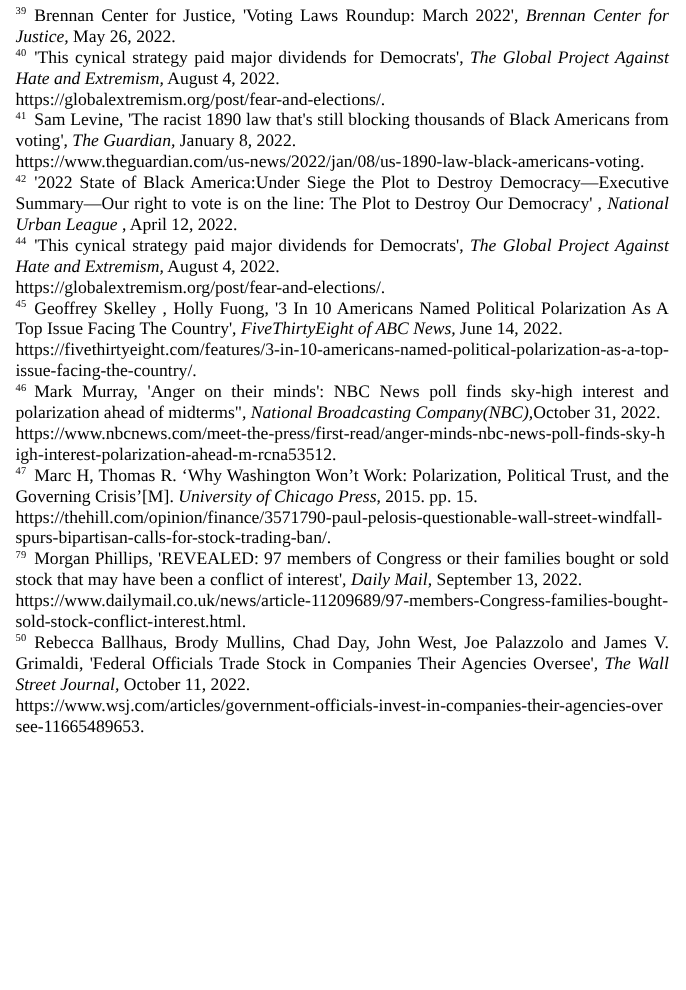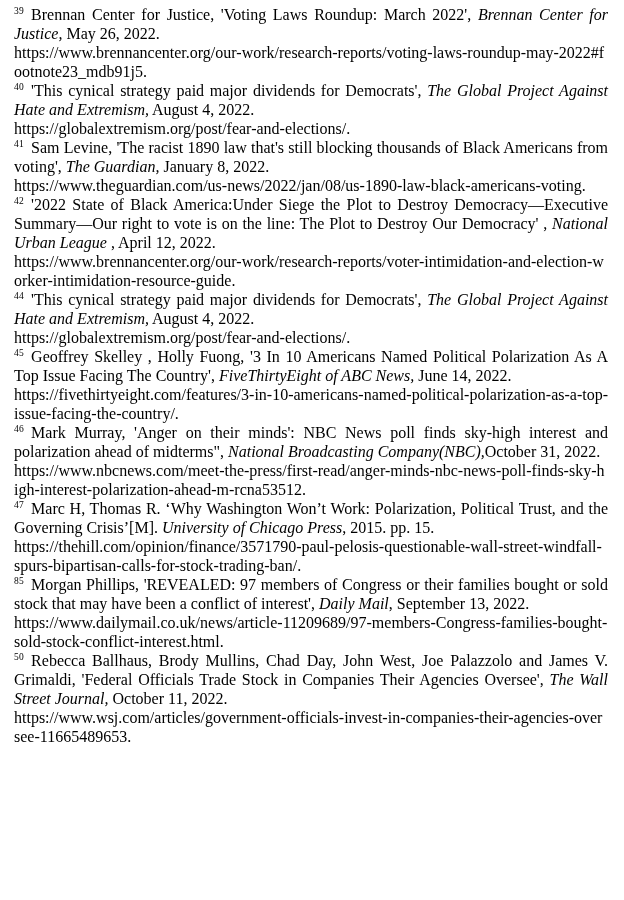--- a/index.html
+++ b/index.html
@@ -39,40 +39,38 @@
     word-break: break-all;
   }
 </style>
 </head>
 <body>
 
 <div class="page">
   <div id="footnote-list">
   <div class="footnote">
     <p class="cite"><sup class="fn-num">39</sup><span class="cite-text"><span class="seg-normal">Brennan Center for Justice, 'Voting Laws Roundup: March 2022', </span><span class="seg-italic">Brennan Center for Justice,</span><span class="seg-normal"> May 26, 2022.</span></span></p>
-    <div class="url">https://www.brennancenter.org/our-work/research-reports/voting-laws-roundup-may-2022#footnote23_mdb91j5.</div>
   </div>
 
   <div class="footnote">
     <p class="cite"><sup class="fn-num">40</sup><span class="cite-text"><span class="seg-normal">'This cynical strategy paid major dividends for Democrats', </span><span class="seg-italic">The Global Project Against Hate and Extremism,</span><span class="seg-normal"> August 4, 2022.</span></span></p>
     <div class="url">https://globalextremism.org/post/fear-and-elections/.</div>
   </div>
 
   <div class="footnote">
     <p class="cite"><sup class="fn-num">41</sup><span class="cite-text"><span class="seg-normal">Sam Levine, 'The racist 1890 law that's still blocking thousands of Black Americans from voting', </span><span class="seg-italic">The Guardian,</span><span class="seg-normal"> January 8, 2022.</span></span></p>
     <div class="url">https://www.theguardian.com/us-news/2022/jan/08/us-1890-law-black-americans-voting.</div>
   </div>
 
   <div class="footnote">
     <p class="cite"><sup class="fn-num">42</sup><span class="cite-text"><span class="seg-normal">'2022 State of Black America:Under Siege the Plot to Destroy Democracy—Executive Summary—Our right to vote is on the line: The Plot to Destroy Our Democracy' , </span><span class="seg-italic">National Urban League</span><span class="seg-normal"> , April 12, 2022.</span></span></p>
 
   </div>
 
   <div class="footnote">
-    <div class="url">https://www.brennancenter.org/our-work/research-reports/voter-intimidation-and-election-worker-intimidation-resource-guide.</div>
   </div>
 
   <div class="footnote">
     <p class="cite"><sup class="fn-num">44</sup><span class="cite-text"><span class="seg-normal">'This cynical strategy paid major dividends for Democrats', </span><span class="seg-italic">The Global Project Against Hate and Extremism,</span><span class="seg-normal"> August 4, 2022.</span></span></p>
     <div class="url">https://globalextremism.org/post/fear-and-elections/.</div>
   </div>
 
   <div class="footnote">
     <p class="cite"><sup class="fn-num">45</sup><span class="cite-text"><span class="seg-normal">Geoffrey Skelley , Holly Fuong, '3 In 10 Americans Named Political Polarization As A Top Issue Facing The Country', </span><span class="seg-italic">FiveThirtyEight of ABC News,</span><span class="seg-normal"> June 14, 2022.</span></span></p>
     <div class="url">https://fivethirtyeight.com/features/3-in-10-americans-named-political-polarization-as-a-top-issue-facing-the-country/.</div>
@@ -86,21 +84,21 @@
   <div class="footnote">
     <p class="cite"><sup class="fn-num">47</sup><span class="cite-text"><span class="seg-normal">Marc H, Thomas R. ‘Why Washington Won’t Work: Polarization, Political Trust, and the Governing Crisis’[M]. </span><span class="seg-italic">University of Chicago Press</span><span class="seg-normal">, 2015. pp. 15.</span></span></p>
 
   </div>
 
   <div class="footnote">
     <div class="url">https://thehill.com/opinion/finance/3571790-paul-pelosis-questionable-wall-street-windfall-spurs-bipartisan-calls-for-stock-trading-ban/.</div>
   </div>
 
   <div class="footnote">
-    <p class="cite"><sup class="fn-num">85</sup><span class="cite-text"><span class="seg-normal">Morgan Phillips, 'REVEALED: 97 members of Congress or their families bought or sold stock that may have been a conflict of interest', </span><span class="seg-italic">Daily Mail</span><span class="seg-normal">, September 13, 2022.</span></span></p>
+    <p class="cite"><sup class="fn-num">79</sup><span class="cite-text"><span class="seg-normal">Morgan Phillips, 'REVEALED: 97 members of Congress or their families bought or sold stock that may have been a conflict of interest', </span><span class="seg-italic">Daily Mail</span><span class="seg-normal">, September 13, 2022.</span></span></p>
     <div class="url">https://www.dailymail.co.uk/news/article-11209689/97-members-Congress-families-bought-sold-stock-conflict-interest.html.</div>
   </div>
 
   <div class="footnote">
     <p class="cite"><sup class="fn-num">50</sup><span class="cite-text"><span class="seg-normal">Rebecca Ballhaus, Brody Mullins, Chad Day, John West, Joe Palazzolo and James V. Grimaldi, 'Federal Officials Trade Stock in Companies Their Agencies Oversee', </span><span class="seg-italic">The Wall Street Journal,</span><span class="seg-normal"> October 11, 2022.</span></span></p>
     <div class="url">https://www.wsj.com/articles/government-officials-invest-in-companies-their-agencies-oversee-11665489653.</div>
   </div>
 </div>
 </div>
 

